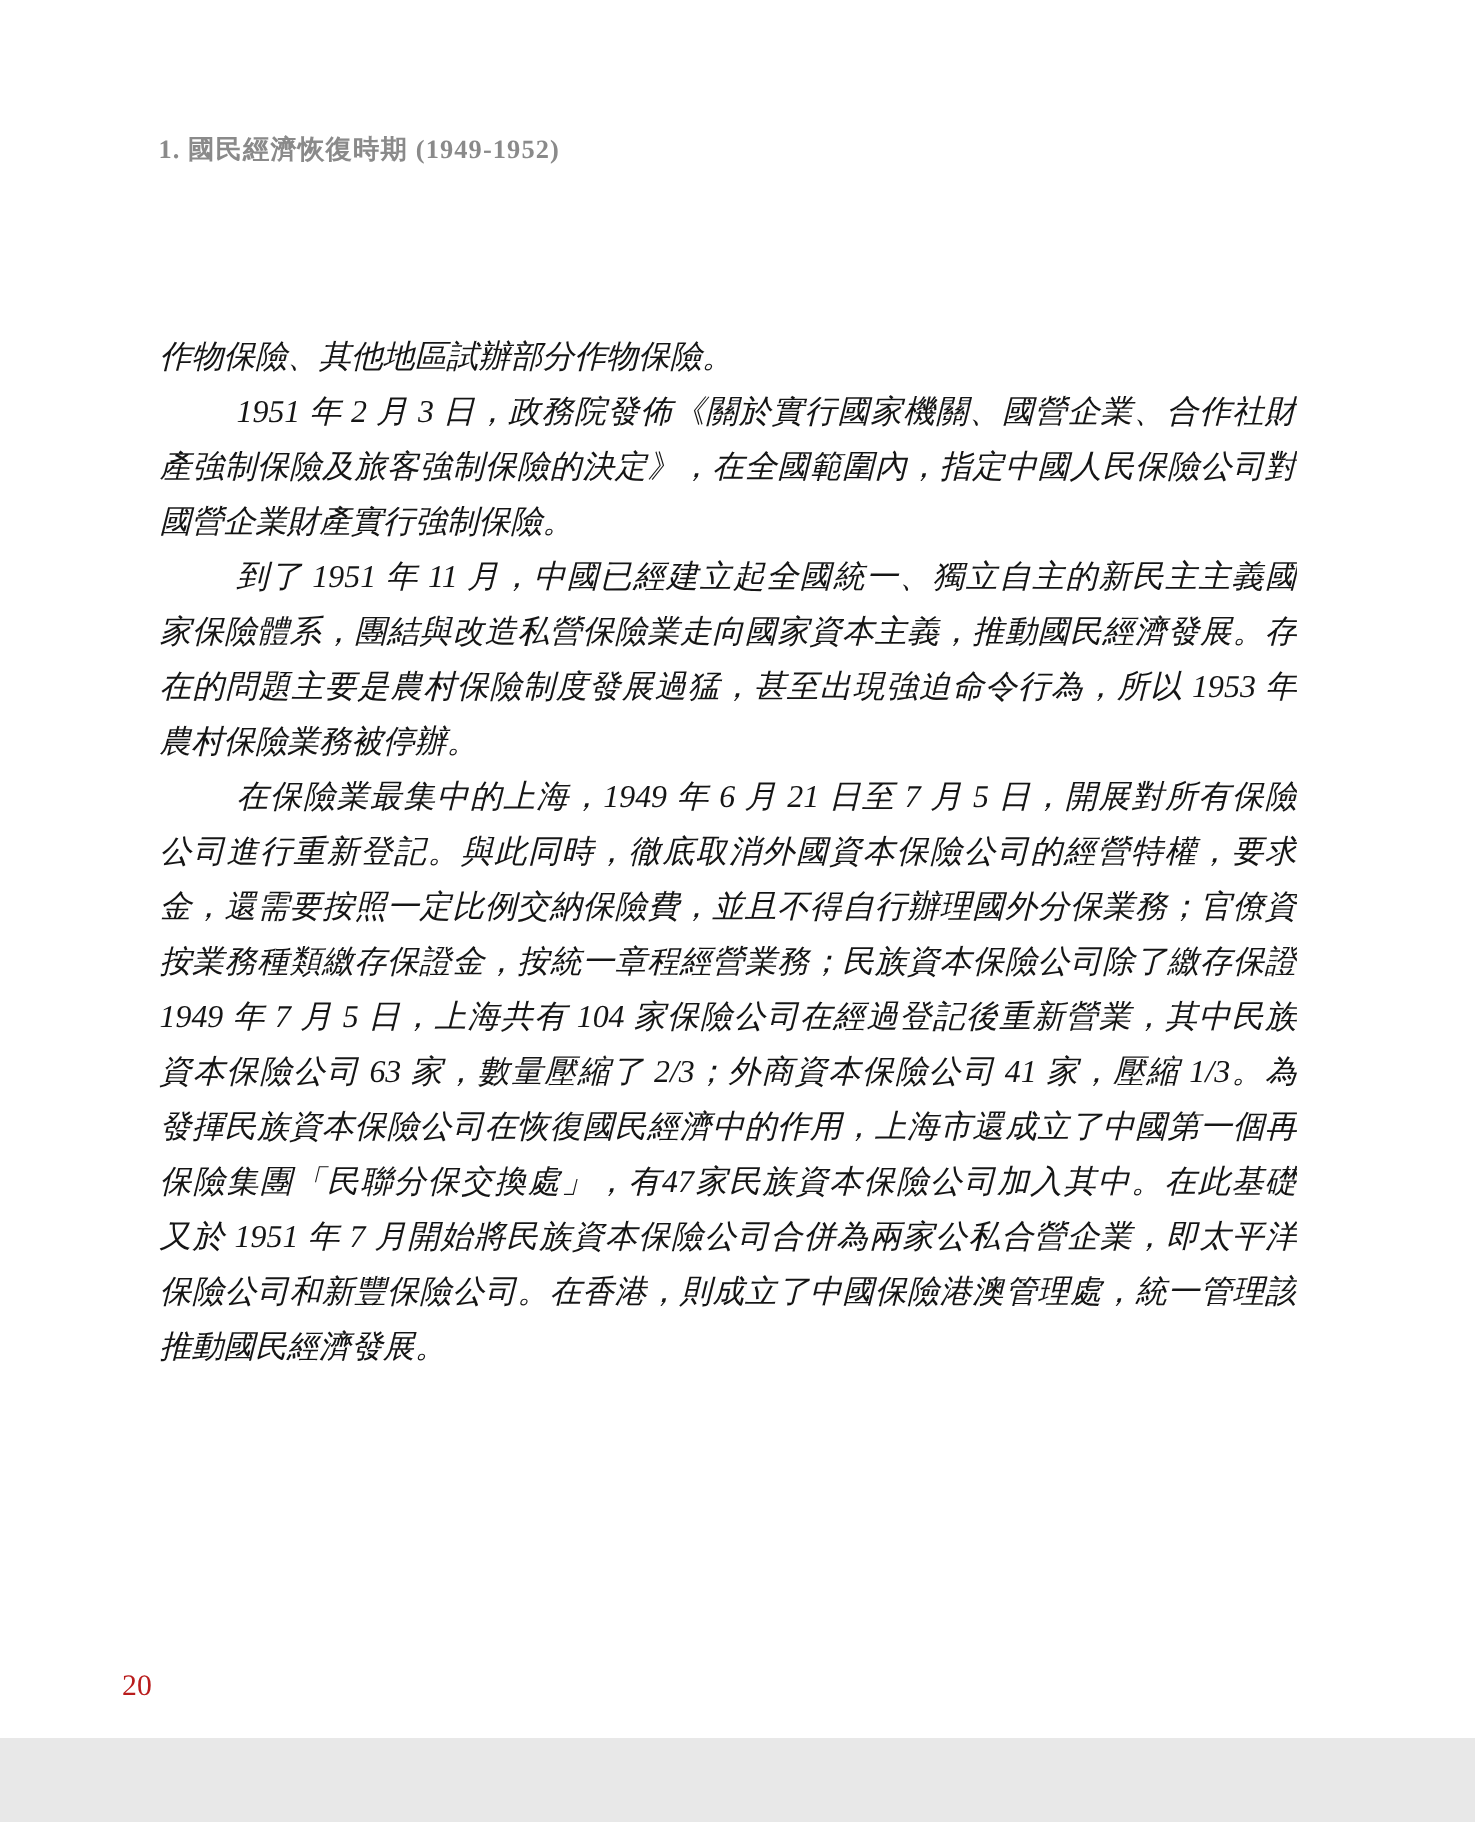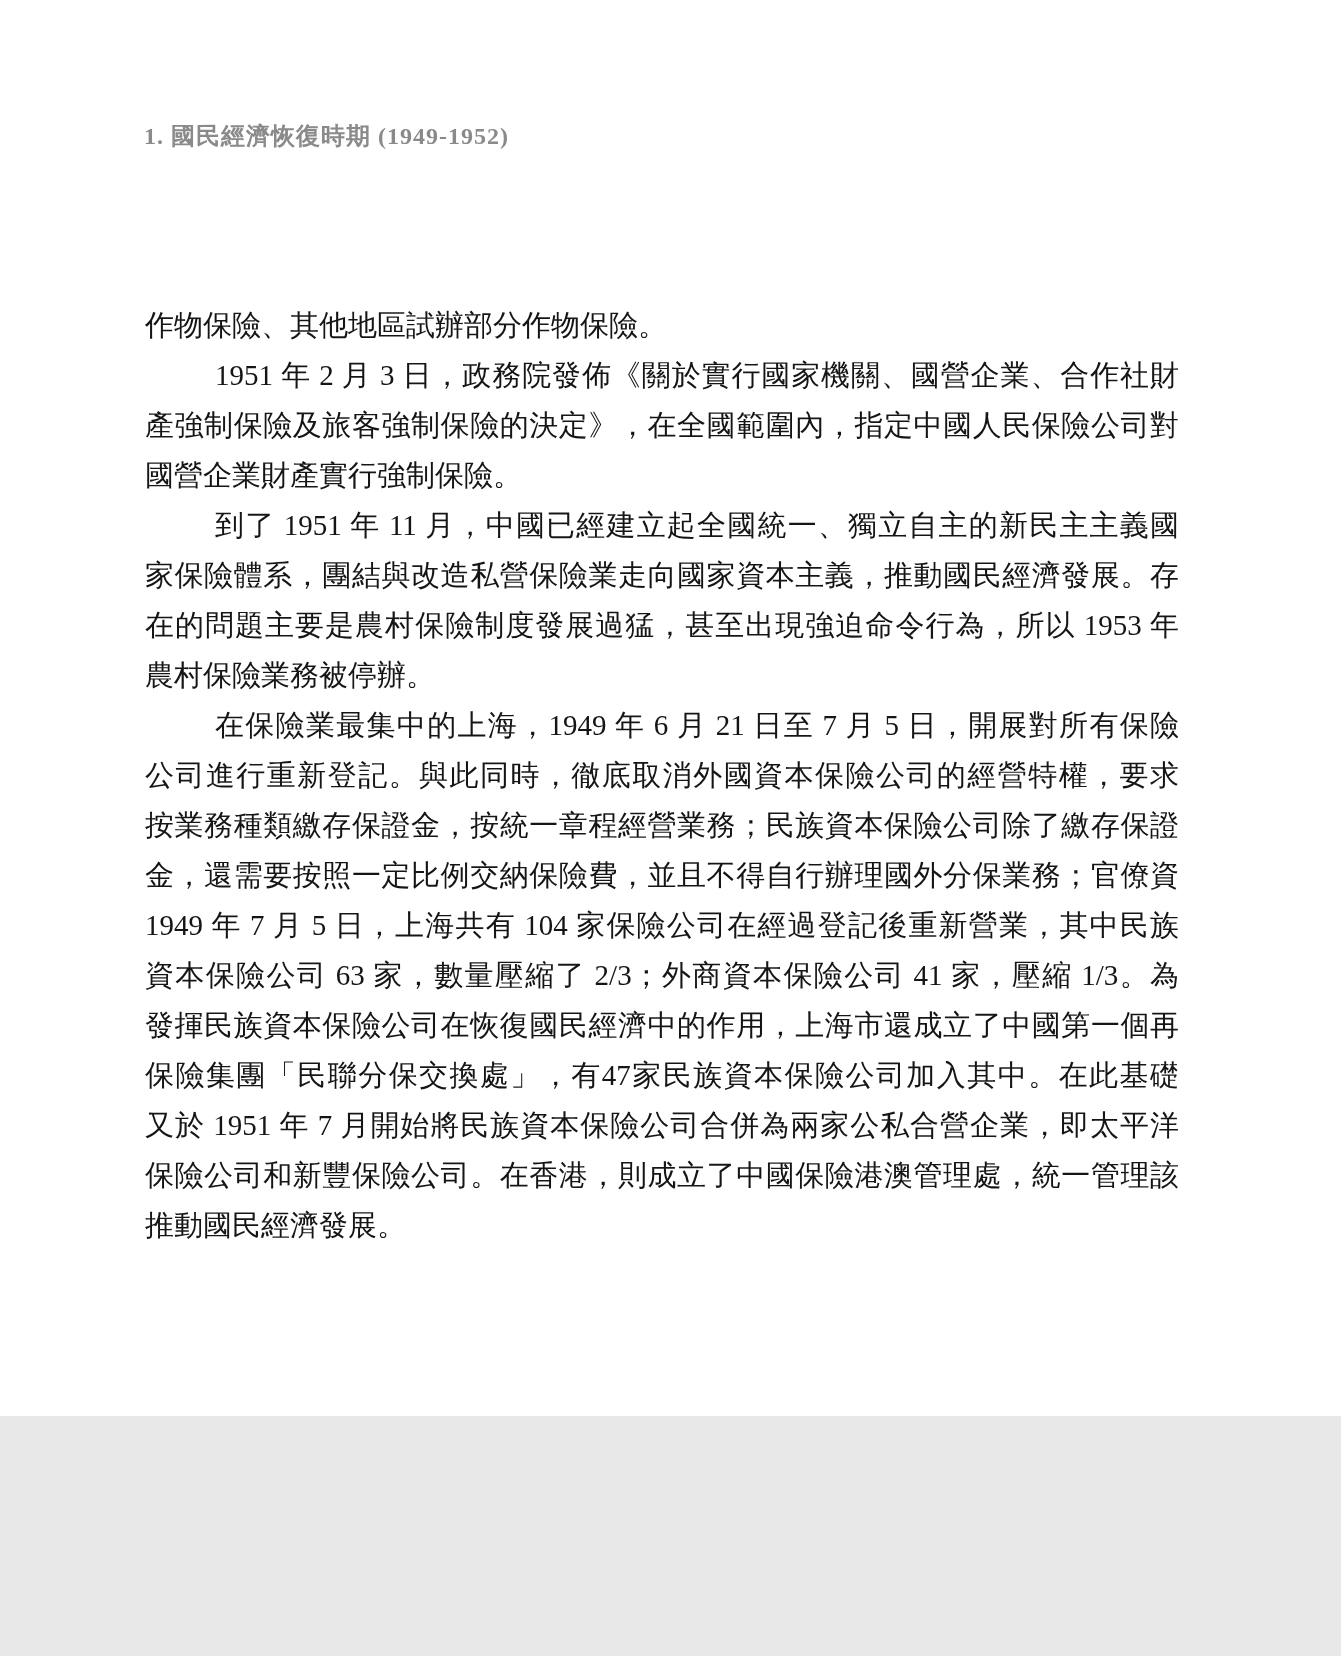--- a/index.html
+++ b/index.html
@@ -3,21 +3,21 @@
 <meta charset="utf-8">
 <style>
   html, body {
     margin: 0;
     padding: 0;
     background: #e8e8e8;
   }
   .page {
     position: relative;
     width: 1341px;
-    height: 1416px;
+    height: 1580px;
     margin: 0 auto;
     background: #ffffff;
     overflow: hidden;
     font-family: "Liberation Serif", serif;
   }
   .running-header {
     position: absolute;
     left: 144px;
     top: 120px;
     font-size: 24px;
@@ -30,20 +30,21 @@
     position: absolute;
     left: 145px;
     top: 300px;
     width: 1034px;
     font-size: 29px;
     color: #151515;
   }
   .para {
     margin: 0;
     padding: 0;
+    font-style: italic;
   }
   .line {
     height: 50px;
     line-height: 50px;
     text-align: justify;
     text-align-last: justify;
     text-justify: inter-character;
     overflow: hidden;
   }
   .line.last {
@@ -77,22 +78,22 @@
       </div>
       <div class="para">
         <div class="line indent">到了 1951 年 11 月，中國已經建立起全國統一、獨立自主的新民主主義國</div>
         <div class="line">家保險體系，團結與改造私營保險業走向國家資本主義，推動國民經濟發展。存</div>
         <div class="line">在的問題主要是農村保險制度發展過猛，甚至出現強迫命令行為，所以 1953 年</div>
         <div class="line last">農村保險業務被停辦。</div>
       </div>
       <div class="para">
         <div class="line indent">在保險業最集中的上海，1949 年 6 月 21 日至 7 月 5 日，開展對所有保險</div>
         <div class="line">公司進行重新登記。與此同時，徹底取消外國資本保險公司的經營特權，要求</div>
+        <div class="line">金，還需要按照一定比例交納保險費，並且不得自行辦理國外分保業務；官僚資</div>
         <div class="line">按業務種類繳存保證金，按統一章程經營業務；民族資本保險公司除了繳存保證</div>
-        <div class="line">金，還需要按照一定比例交納保險費，並且不得自行辦理國外分保業務；官僚資</div>
         <div class="line">1949 年 7 月 5 日，上海共有 104 家保險公司在經過登記後重新營業，其中民族</div>
         <div class="line">資本保險公司 63 家，數量壓縮了 2/3；外商資本保險公司 41 家，壓縮 1/3。為</div>
         <div class="line">發揮民族資本保險公司在恢復國民經濟中的作用，上海市還成立了中國第一個再</div>
         <div class="line">保險集團「民聯分保交換處」，有47家民族資本保險公司加入其中。在此基礎上，</div>
         <div class="line">又於 1951 年 7 月開始將民族資本保險公司合併為兩家公私合營企業，即太平洋</div>
         <div class="line">保險公司和新豐保險公司。在香港，則成立了中國保險港澳管理處，統一管理該</div>
         <div class="line last">推動國民經濟發展。</div>
       </div>
     </div>
 

